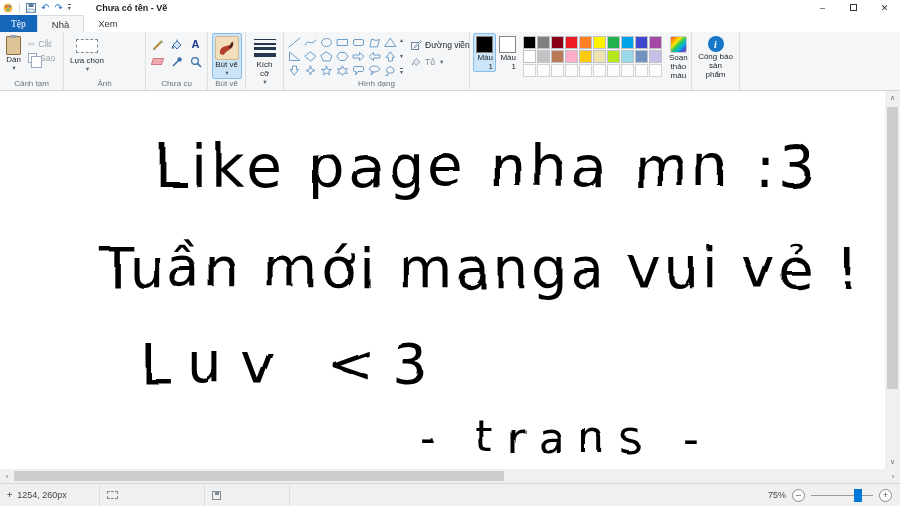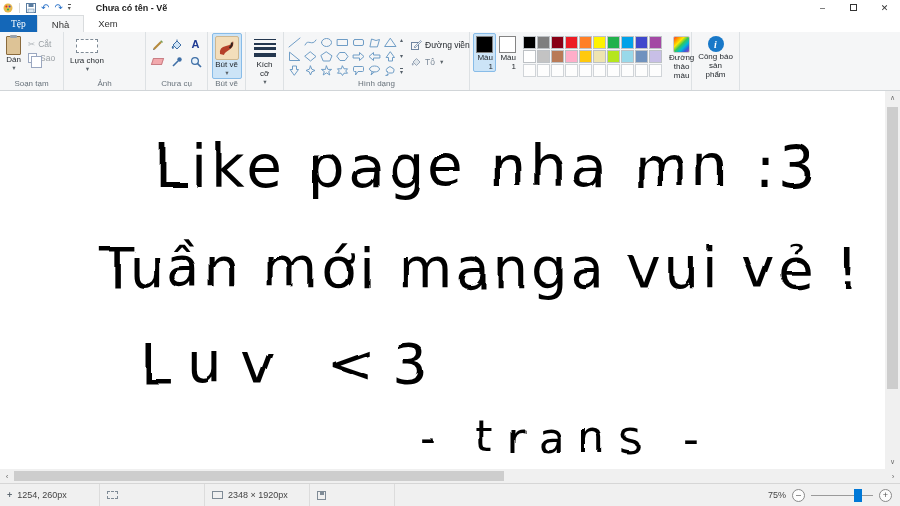--- a/index.html
+++ b/index.html
@@ -161,21 +161,21 @@
           <div class="smallbtn disabled">
             <span style="color:#aab0b5">✂</span>
             <span>Cắt</span>
           </div>
           <div class="smallbtn disabled">
             <span class="copy-ic"></span>
             <span>Sao</span>
           </div>
         </div>
       </div>
-      <div class="glabel">Soạn tạm</div>
+      <div class="glabel">Cảnh tạm</div>
     </div>
 
     <div class="rgroup" style="width:82px">
       <div class="content">
         <div class="bigbtn">
           <span class="select-ic"></span>
           <span style="margin-top:3px">Lựa chọn</span>
             <span class="caret">▼</span>
         </div>
       </div>
@@ -429,21 +429,21 @@
             <div class="pcell empty"></div>
             <div class="pcell empty"></div>
             <div class="pcell empty"></div>
             <div class="pcell empty"></div>
             <div class="pcell empty"></div>
             <div class="pcell empty"></div>
             <div class="pcell empty"></div>
           </div>
         <div class="bigbtn" style="width:34px">
           <span class="rainbow-ic"></span>
-          <span>Đường thảo màu</span>
+          <span>Soạn thảo màu</span>
         </div>
       </div>
     </div>
 
 
     <div class="rgroup" style="width:48px; border-right:1px solid #dde1e4">
       <div class="content" style="justify-content:center">
         <div class="bigbtn">
           <span class="info-ic">i</span>
           <span>Công báo sản phẩm</span>
@@ -483,24 +483,20 @@
   </div>
 
   <div class="statusbar">
     <div class="ssec s1">
       <span class="sic" style="font-weight:bold">+</span>
       <span>1254, 260px</span>
     </div>
     <div class="ssec s2">
       <span class="sel-ic"></span>
     </div>
-    <div class="ssec s3">
-      <span class="cs-ic"></span>
-      <span>2348 × 1920px</span>
-    </div>
     <div class="ssec s4">
       <span class="disk-ic"></span>
     </div>
     <div class="zoomzone">
       <span>75%</span>
       <span class="zbtn">–</span>
       <span class="ztrack">
           <span class="zthumb"></span>
         </span>
       <span class="zbtn">+</span>

